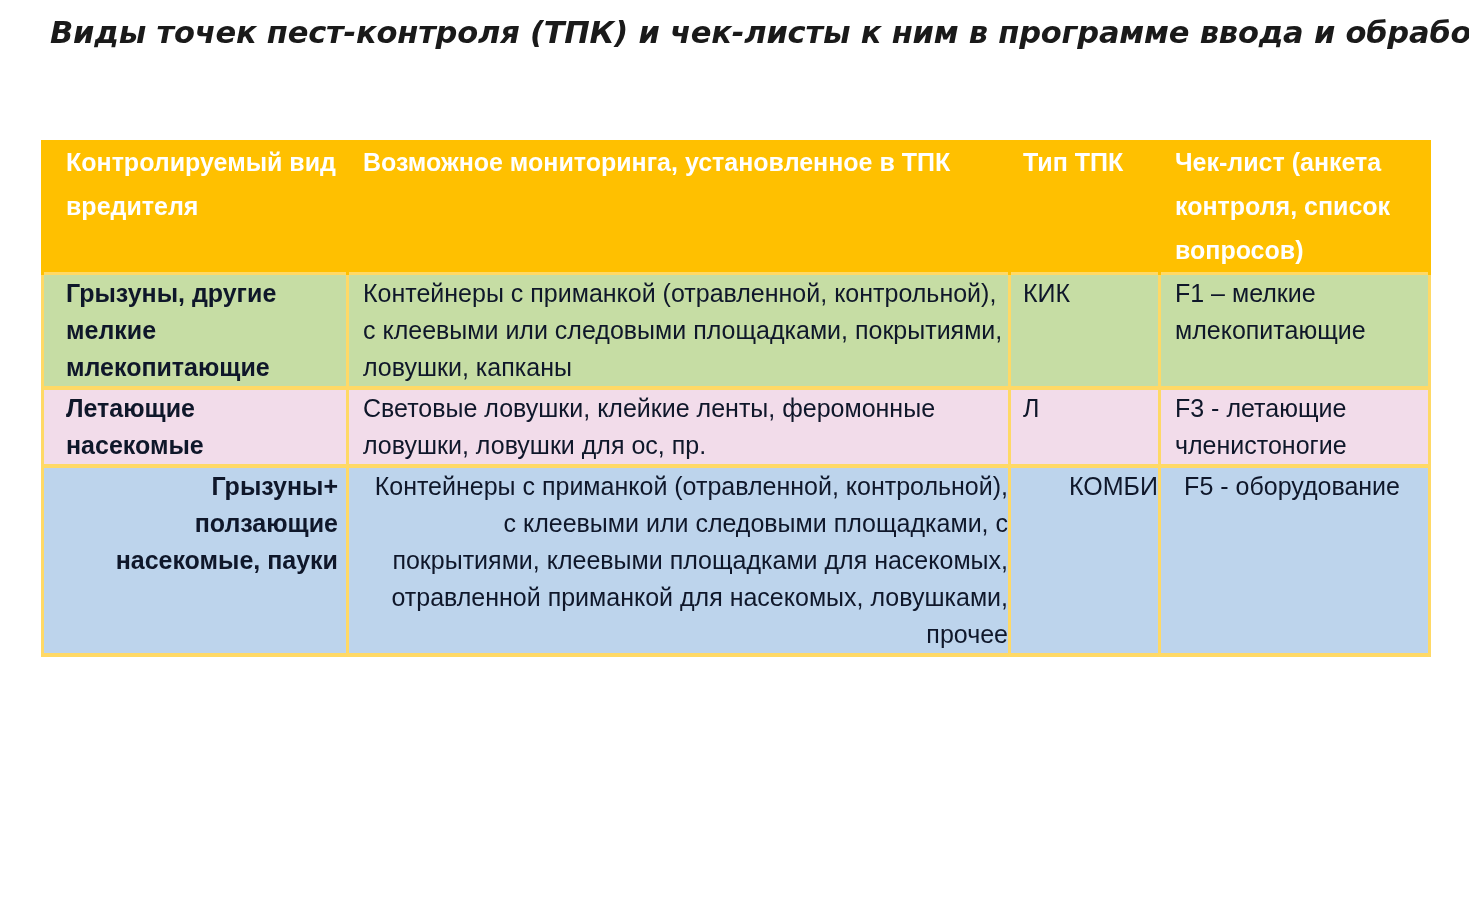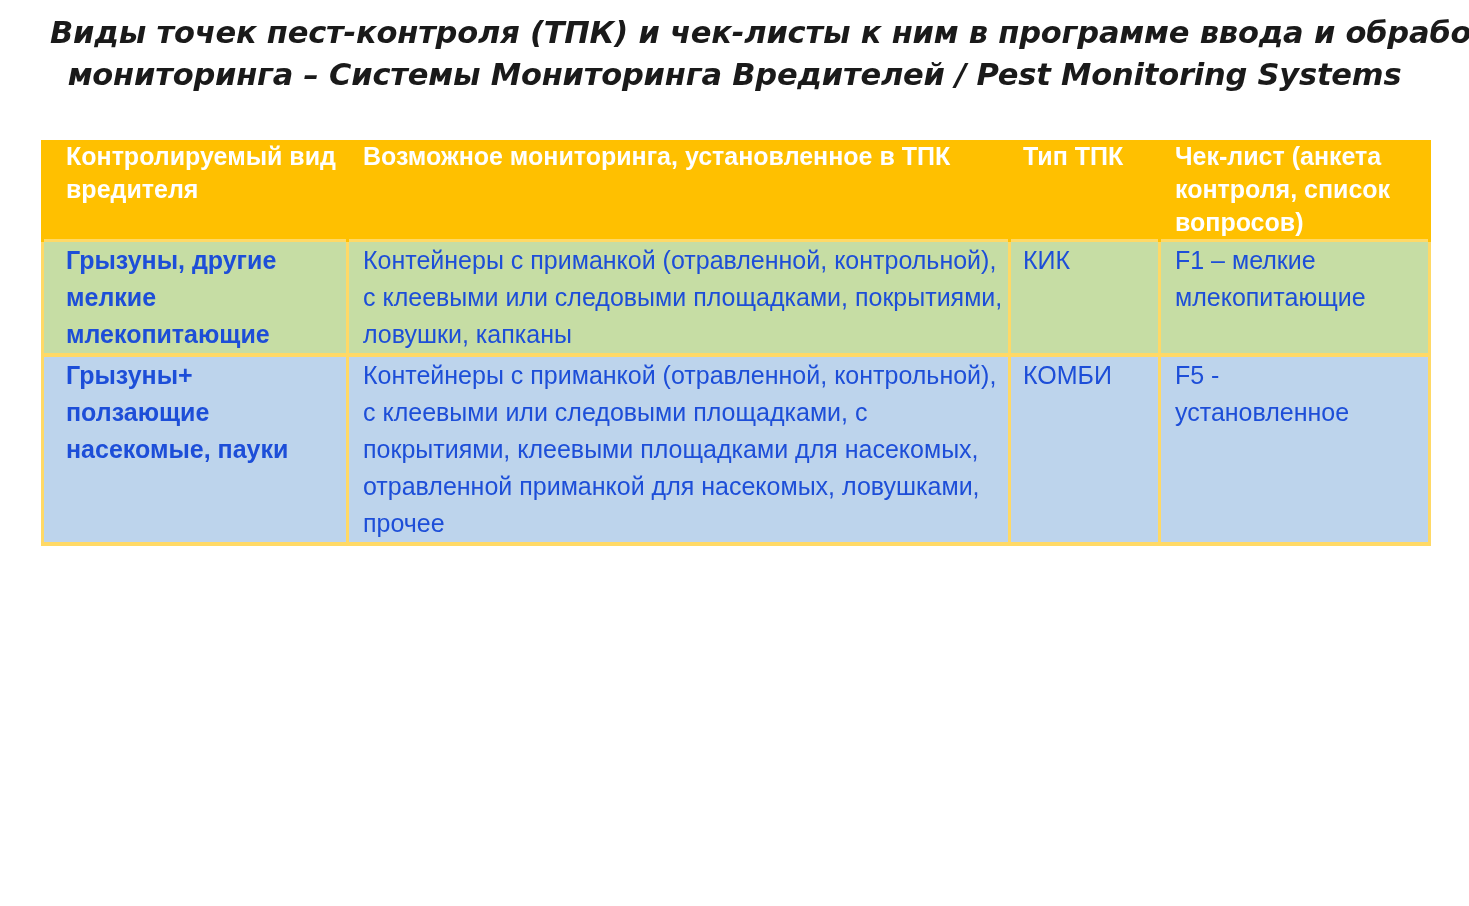--- a/index.html
+++ b/index.html
@@ -61,36 +61,36 @@
   col.c2 { width: 662px; }
   col.c3 { width: 150px; }
   col.c4 { width: 270px; }
 
   
   thead th {
     background: #FFC000;
     color: #ffffff;
     font-weight: bold;
     font-size: 25px;
-    line-height: 33px;
+    line-height: 44px;
     text-align: left;
     padding: 16px 14px 14px 20px;
     border-left: 3px solid #FFC000;
     border-right: 3px solid #FFC000;
   }
   thead th.h1 { padding-left: 22px; }
   thead th.h2 { padding-left: 14px; }
   thead th.h3 { padding-left: 12px; }
   thead th.h4 { padding-left: 14px; }
 
   
   tbody td {
     font-size: 25px;
     line-height: 37px;
-    color: #1d4ed8;
+    color: #0f172a;
     padding: 8px 12px 14px 20px;
     border-left: 3px solid #FFD966;
     border-right: 3px solid #FFD966;
     border-bottom: 4px solid #FFD966;
   }
   tbody tr:first-child td {
     border-top: 3px solid #FFD966;
   }
   tbody td.col-pest {
     font-weight: bold;
@@ -98,32 +98,31 @@
     padding-right: 8px;
   }
   tbody td.col-equip { padding-left: 14px; }
   tbody td.col-type  { padding-left: 12px; margin-top: 8px; }
   tbody td.col-check { padding-left: 14px; padding-right: 28px; }
 
   
   tr.row-green  td { background: #C6DDA4; }
   tr.row-cream  td { background: #FDEFC3; }
   tr.row-pink   td { background: #F2DCEA; }
-  tr.row-blue   td { background: #BDD4EC; }
+  tr.row-blue   td { background: #BDD4EC; text-align: right; }
 
   tr.row-blue td { border-bottom: 4px solid #FFD966; }
 </style>
 </head>
 <body>
 
 <div class="slide">
 
   <div class="title-block">
     <div class="title-line">Виды точек пест-контроля (ТПК) и чек-листы к ним в программе ввода и обработки данных</div>
-    <div class="title-line">мониторинга – Системы Мониторинга Вредителей / Pest Monitoring Systems</div>
   </div>
 
   <div class="table-wrap">
     <table class="pest-table">
       <colgroup>
         <col class="c1">
         <col class="c2">
         <col class="c3">
         <col class="c4">
       </colgroup>
@@ -135,23 +134,29 @@
           <th class="h4">Чек-лист (анкета контроля, список вопросов)</th>
         </tr>
       </thead>
       <tbody>
         <tr class="row-green">
           <td class="col-pest">Грызуны, другие мелкие млекопитающие</td>
           <td class="col-equip">Контейнеры с приманкой (отравленной, контрольной), с клеевыми или следовыми площадками, покрытиями, ловушки, капканы</td>
           <td class="col-type">КИК</td>
           <td class="col-check">F1 – мелкие млекопитающие</td>
         </tr>
+        <tr class="row-pink">
+          <td class="col-pest">Летающие насекомые</td>
+          <td class="col-equip">Световые ловушки, клейкие ленты, феромонные ловушки, ловушки для ос, пр.</td>
+          <td class="col-type">Л</td>
+          <td class="col-check">F3 - летающие членистоногие</td>
+        </tr>
         <tr class="row-blue">
           <td class="col-pest">Грызуны+ ползающие насекомые, пауки</td>
           <td class="col-equip">Контейнеры с приманкой (отравленной, контрольной), с клеевыми или следовыми площадками, с покрытиями, клеевыми площадками для насекомых, отравленной приманкой для насекомых, ловушками, прочее</td>
           <td class="col-type">КОМБИ</td>
-          <td class="col-check">F5 - установленное</td>
+          <td class="col-check">F5 - оборудование</td>
         </tr>
       </tbody>
     </table>
   </div>
 
 </div>
 
 </body></html>

